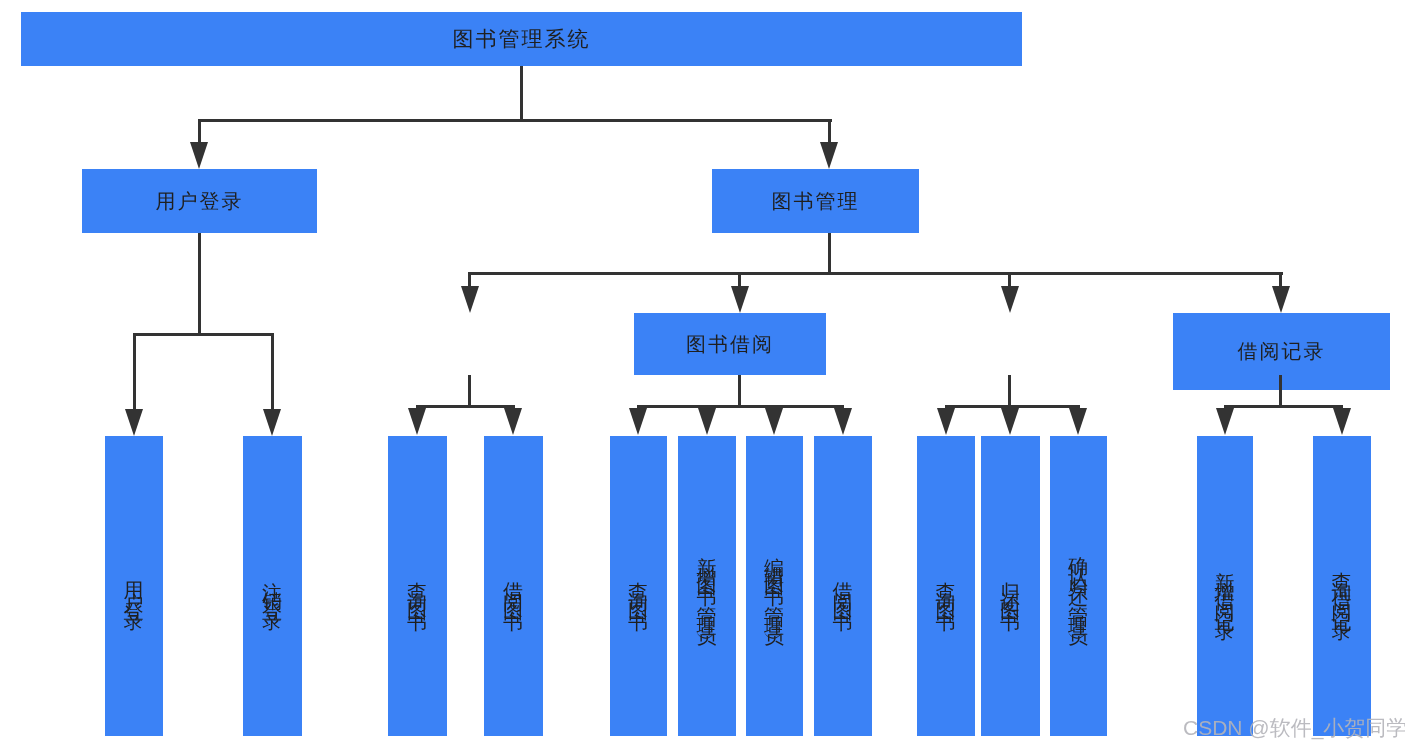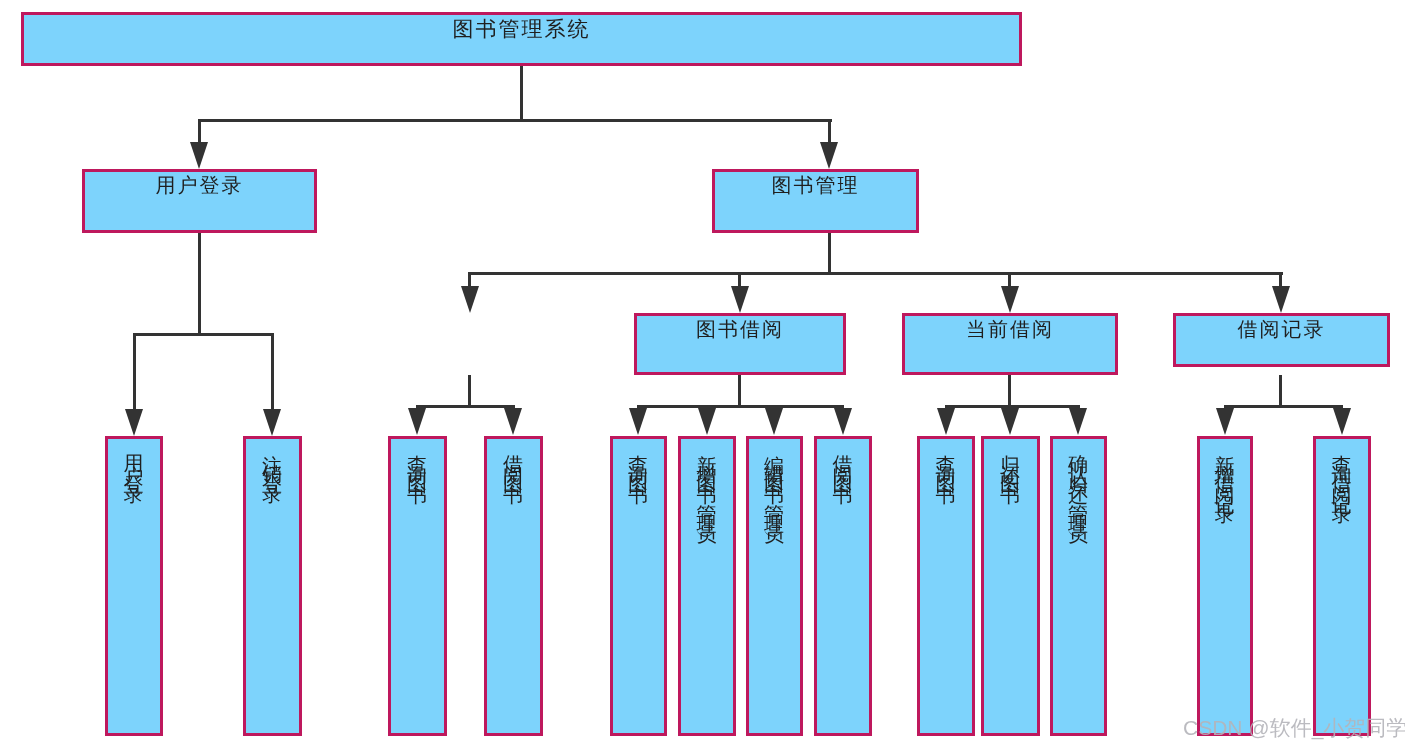--- a/index.html
+++ b/index.html
@@ -3,22 +3,22 @@
 <meta charset="utf-8">
 <style>
   html,body { margin:0; padding:0; background:#ffffff; }
   .canvas {
     position:relative; width:1405px; height:747px;
     background:#ffffff; overflow:hidden;
     font-family:"Liberation Sans", sans-serif;
   }
   .box {
     position:absolute; box-sizing:border-box;
-    border:3px solid #be185d; background:#7dd3fc;
-    display:flex; align-items:flex-start; justify-content:center;
+    border:3px solid #3b82f6; background:#3b82f6;
+    display:flex; align-items:center; justify-content:center;
     color:#1f1f1f;
   }
   .box.h span { font-size:20px; letter-spacing:2px; white-space:nowrap; }
   .box.root span { font-size:21px; }
   .box.v span {
     writing-mode:vertical-rl; text-orientation:mixed;
     font-size:20px; letter-spacing:10px; line-height:1.1;
   }
   .vl { position:absolute; width:3px; background:#333333; }
   .hl { position:absolute; height:3px; background:#333333; }
@@ -66,27 +66,24 @@
   <div class="hl" style="left:468px;top:272px;width:815px"></div>
   <div class="vl" style="left:468px;top:272px;height:16px"></div>
   <div class="ah" style="left:461px;top:286px"></div>
   <div class="vl" style="left:738px;top:272px;height:16px"></div>
   <div class="ah" style="left:731px;top:286px"></div>
   <div class="vl" style="left:1008px;top:272px;height:16px"></div>
   <div class="ah" style="left:1001px;top:286px"></div>
   <div class="vl" style="left:1279px;top:272px;height:16px"></div>
   <div class="ah" style="left:1272px;top:286px"></div>
 
-  <div class="box h" style="left:634px;top:313px;width:212px;height:62px">
+  <div class="box h" style="left:634px;top:313px;width:192px;height:62px">
     <span>图书借阅</span>
   </div>
-  <div class="box h" style="left:902px;top:313px;width:216px;height:62px">
-    <span>当前借阅</span>
-  </div>
-  <div class="box h" style="left:1173px;top:313px;width:217px;height:54px">
+  <div class="box h" style="left:1173px;top:313px;width:217px;height:77px">
     <span>借阅记录</span>
   </div>
 
   <div class="vl" style="left:468px;top:375px;height:33px"></div>
   <div class="hl" style="left:416px;top:405px;width:99px"></div>
   <div class="ah" style="left:408px;top:408px"></div>
   <div class="ah" style="left:504px;top:408px"></div>
 
   <div class="vl" style="left:738px;top:375px;height:33px"></div>
   <div class="hl" style="left:637px;top:405px;width:207px"></div>

